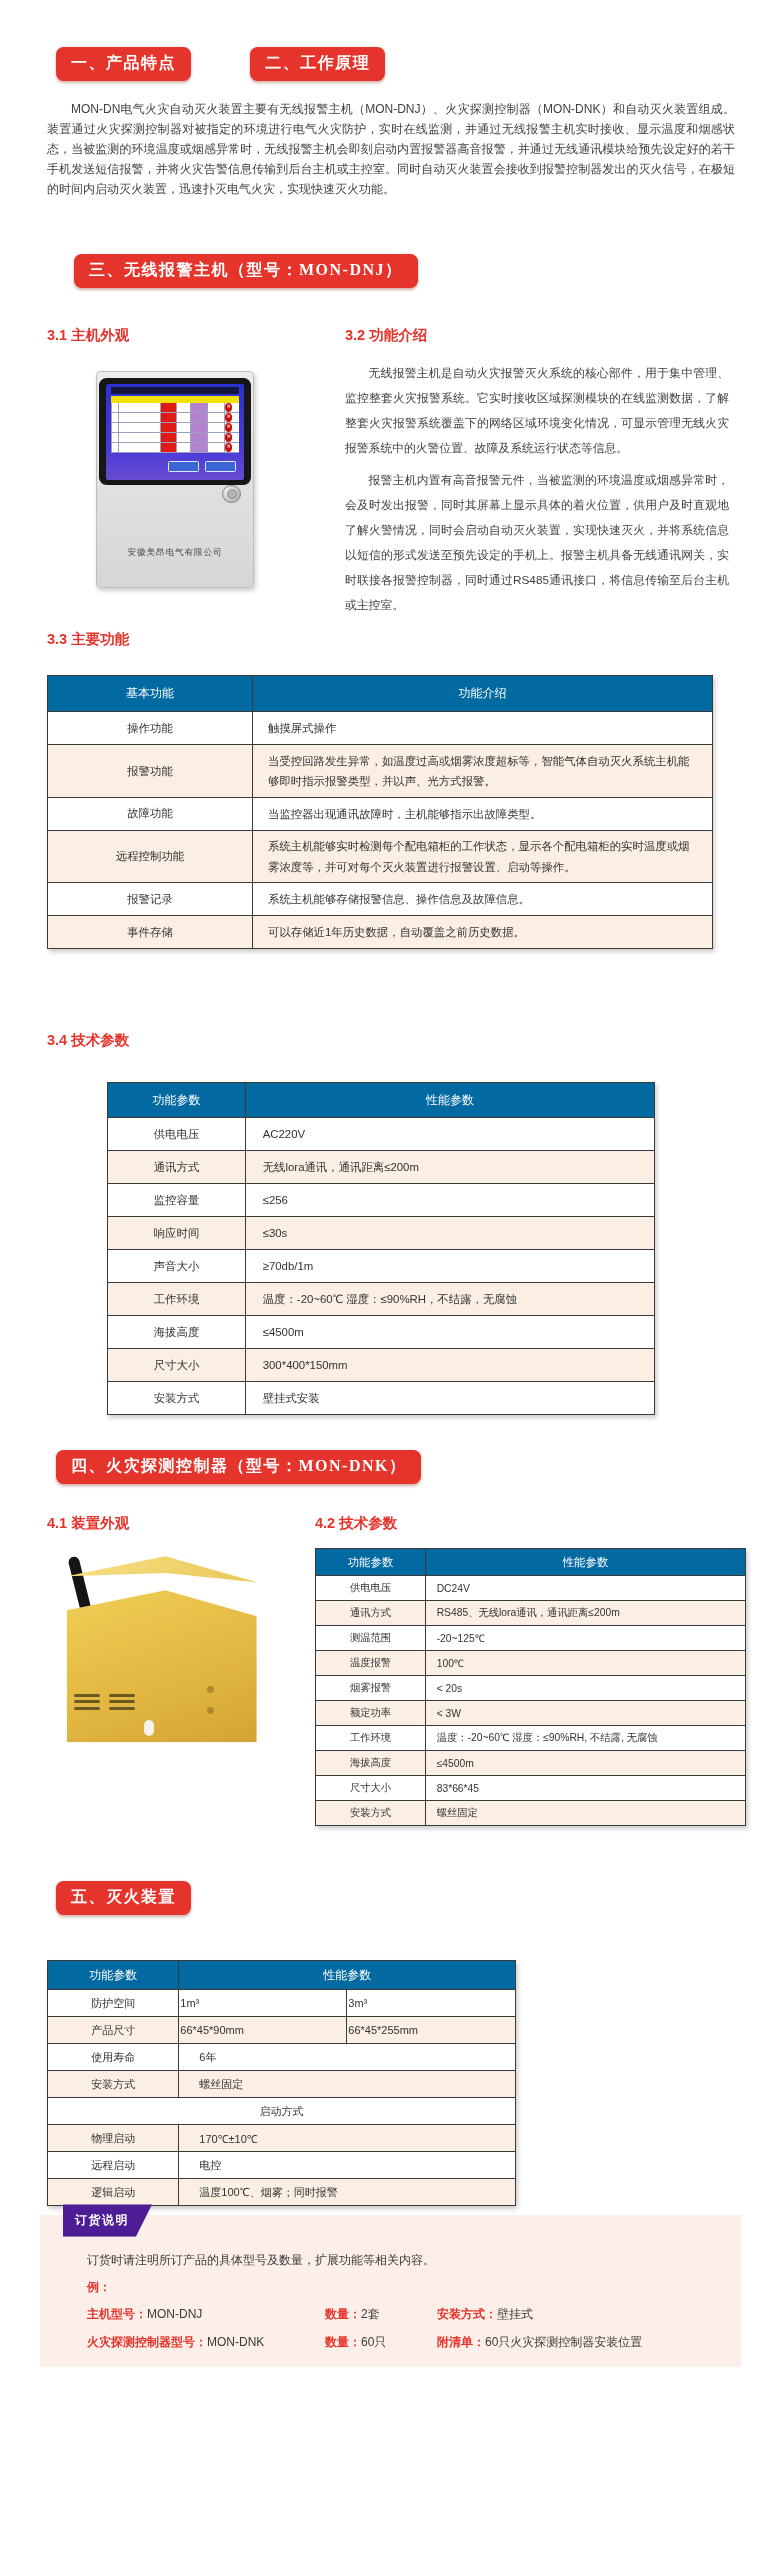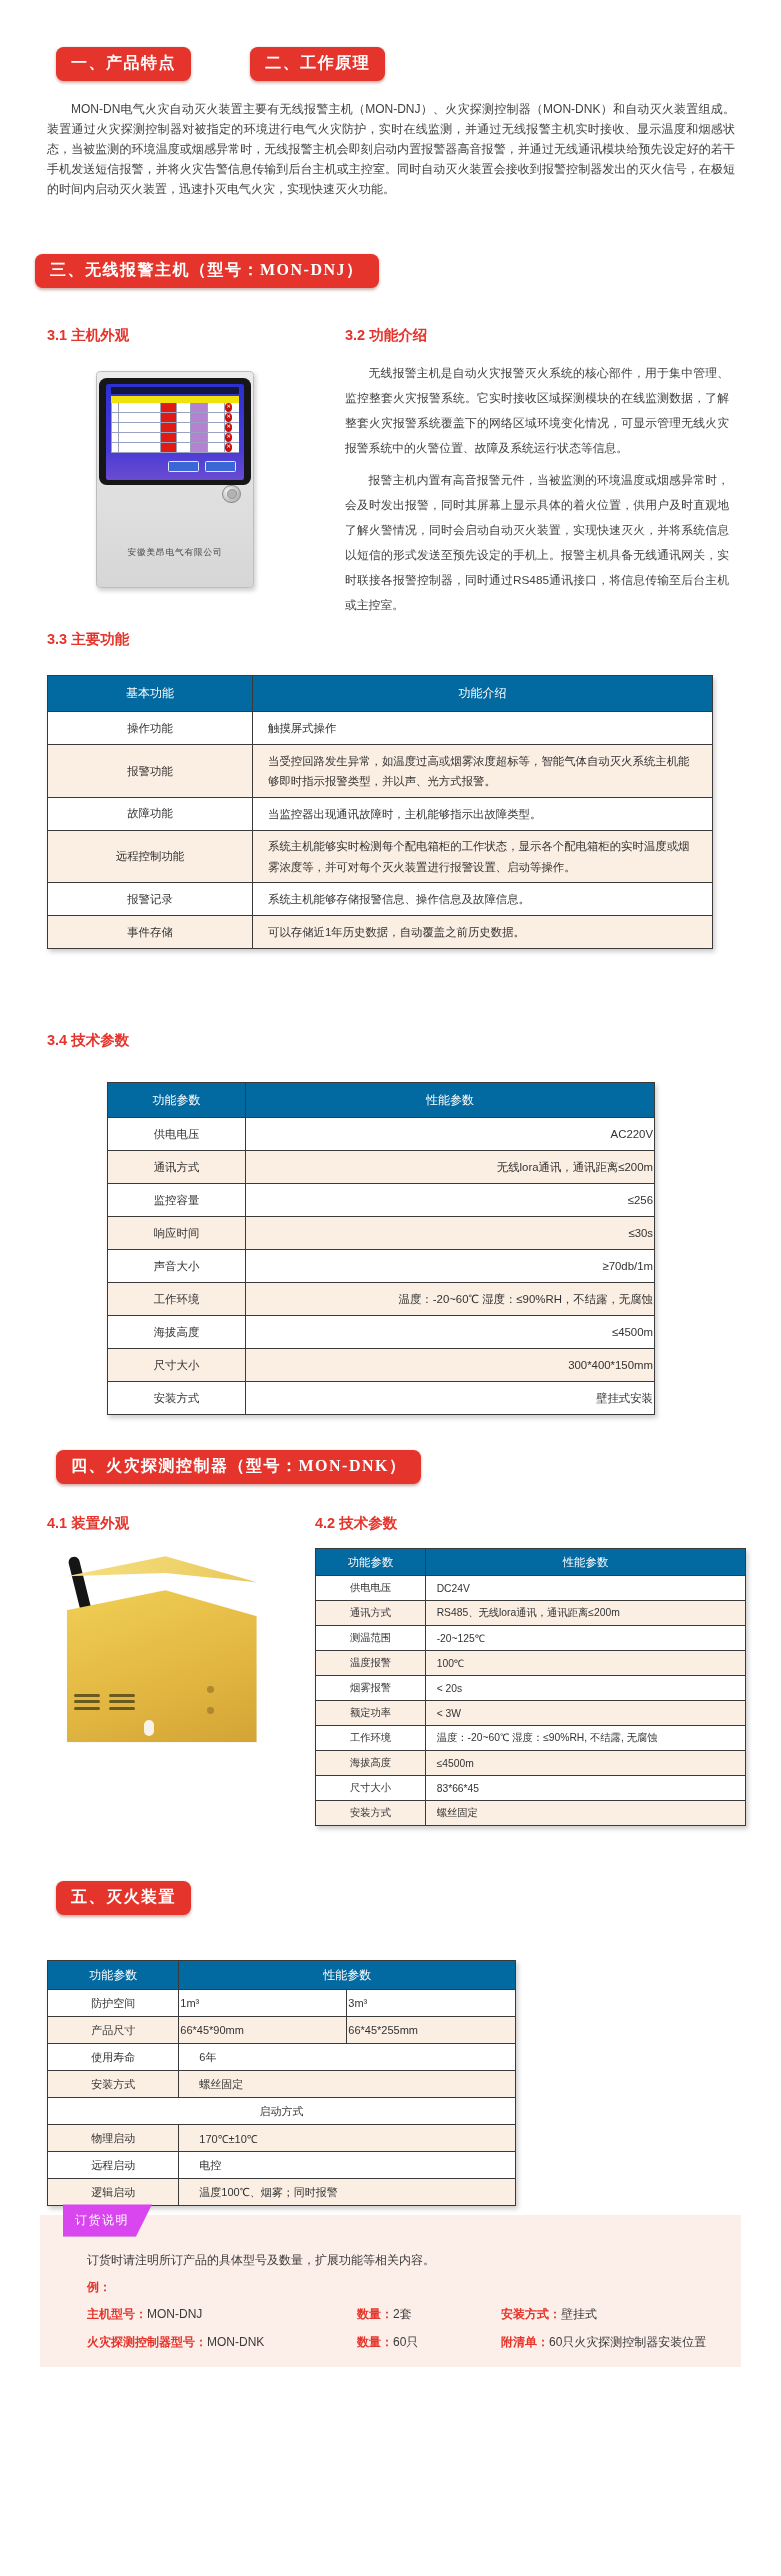--- a/index.html
+++ b/index.html
@@ -6,21 +6,21 @@
   .page{width:781px;height:2576px;overflow:hidden;position:relative;margin:0 auto;
         background:#ffffff;font-family:"Liberation Sans",sans-serif;color:#3c3c3c;}
 
   
   .badge{display:inline-block;background:#e5342b;color:#fff;
          font-family:"Liberation Serif",serif;font-weight:bold;font-size:16px;
          letter-spacing:1.5px;padding:6px 15px 6.8px;border-radius:7.6px;
          box-shadow:0 1.5px 3px rgba(120,20,10,.35);}
   .b1{margin:18px 0 0 56px;}
   .b2{margin:47px 0 0 56px;}
-  .b3{margin:55px 0 0 35px;text-align:right;}
+  .b3{margin:55px 0 0 74px;text-align:right;}
   .b4{margin:35px 0 0 56px;}
   .b5{margin:55px 0 0 56px;}
 
   
   .para{margin:18px 46px 0 47px;font-size:12px;line-height:29px;color:#3f3f3f;
         text-align:justify;text-indent:2em;}
   .p2{line-height:20px;}
 
   
   .sub{color:#e5342b;font-size:14.5px;font-weight:bold;}
@@ -79,21 +79,21 @@
   .t33 td{font-size:11.4px;}
   .t33 td.lab{width:202px;height:30px;}
   .t33 td.val{padding:5.3px 20px 5.3px 15px;line-height:20.5px;}
   .sub33{margin:12px 0 0 47px;}
 
   .sub34{margin:82px 0 0 47px;}
   .t34{margin:32px 0 0 107px;width:548px;}
   .t34 tr.hd th{height:32px;}
   .t34 td{font-size:11.4px;height:30px;}
   .t34 td.lab{width:135px;}
-  .t34 td.val{padding-left:16.7px;text-align:right;}
+  .t34 td.val{padding-left:16.7px;}
 
   .cols4{display:flex;margin:30px 0 0 47px;}
   .c4l{width:268px;}
   .c4r{flex:1;}
   .t42{margin:15px 0 0 0;width:431px;}
   .t42 tr.hd th{height:24px;font-size:11.4px;}
   .t42 td{font-size:10.3px;height:22px;}
   .t42 td.lab{width:107px;}
   .t42 td.val{padding-left:10.7px;}
 
@@ -146,27 +146,27 @@
            border:0.8px solid rgba(255,255,255,.9);}
   .ext-box i{display:block;height:1.5px;background:rgba(255,255,255,.8);margin:3.8px 4.6px 0;}
   .ext-band{position:absolute;left:0;bottom:0;width:100%;height:35px;background:#a82828;
             border-radius:0 0 3px 3px;}
   .ext-shine{position:absolute;left:6px;top:107px;width:4.6px;height:114px;
              background:rgba(255,255,255,.25);border-radius:2.3px;}
 
   
   .order{position:relative;margin:9px 0 0 40px;width:701px;box-sizing:border-box;
          background:#fceee8;padding:35px 23px 15px 47px;}
-  .ribbon{position:absolute;top:-10.7px;left:23px;background:#d946ef;color:#fff;
-          font-weight:normal;font-size:12px;letter-spacing:1.5px;padding:7.6px 23px 7.6px 12px;
+  .ribbon{position:absolute;top:-10.7px;left:23px;background:#4c1d95;color:#fff;
+          font-weight:bold;font-size:12px;letter-spacing:1.5px;padding:7.6px 23px 7.6px 12px;
           clip-path:polygon(0 0,100% 0,82% 100%,0 100%);
           box-shadow:0 1.5px 2.3px rgba(0,0,0,.2);}
   .o-intro{font-size:12px;color:#3a3a3a;line-height:20px;}
   .o-ex{margin-top:7.6px;font-size:12px;font-weight:bold;color:#e5342b;line-height:18px;}
-  .o-row{display:flex;margin-top:9px;font-size:12px;line-height:19px;gap:32px;}
+  .o-row{display:flex;margin-top:9px;font-size:12px;line-height:19px;}
   .o-g1{width:238px;} .o-g2{width:112px;} .o-g3{flex:1;}
   .o-lab{color:#e5342b;font-weight:bold;}
   .o-val{color:#3a3a3a;}
 </style>
 </head>
 <body>
 
 <div class="page">
 
   

